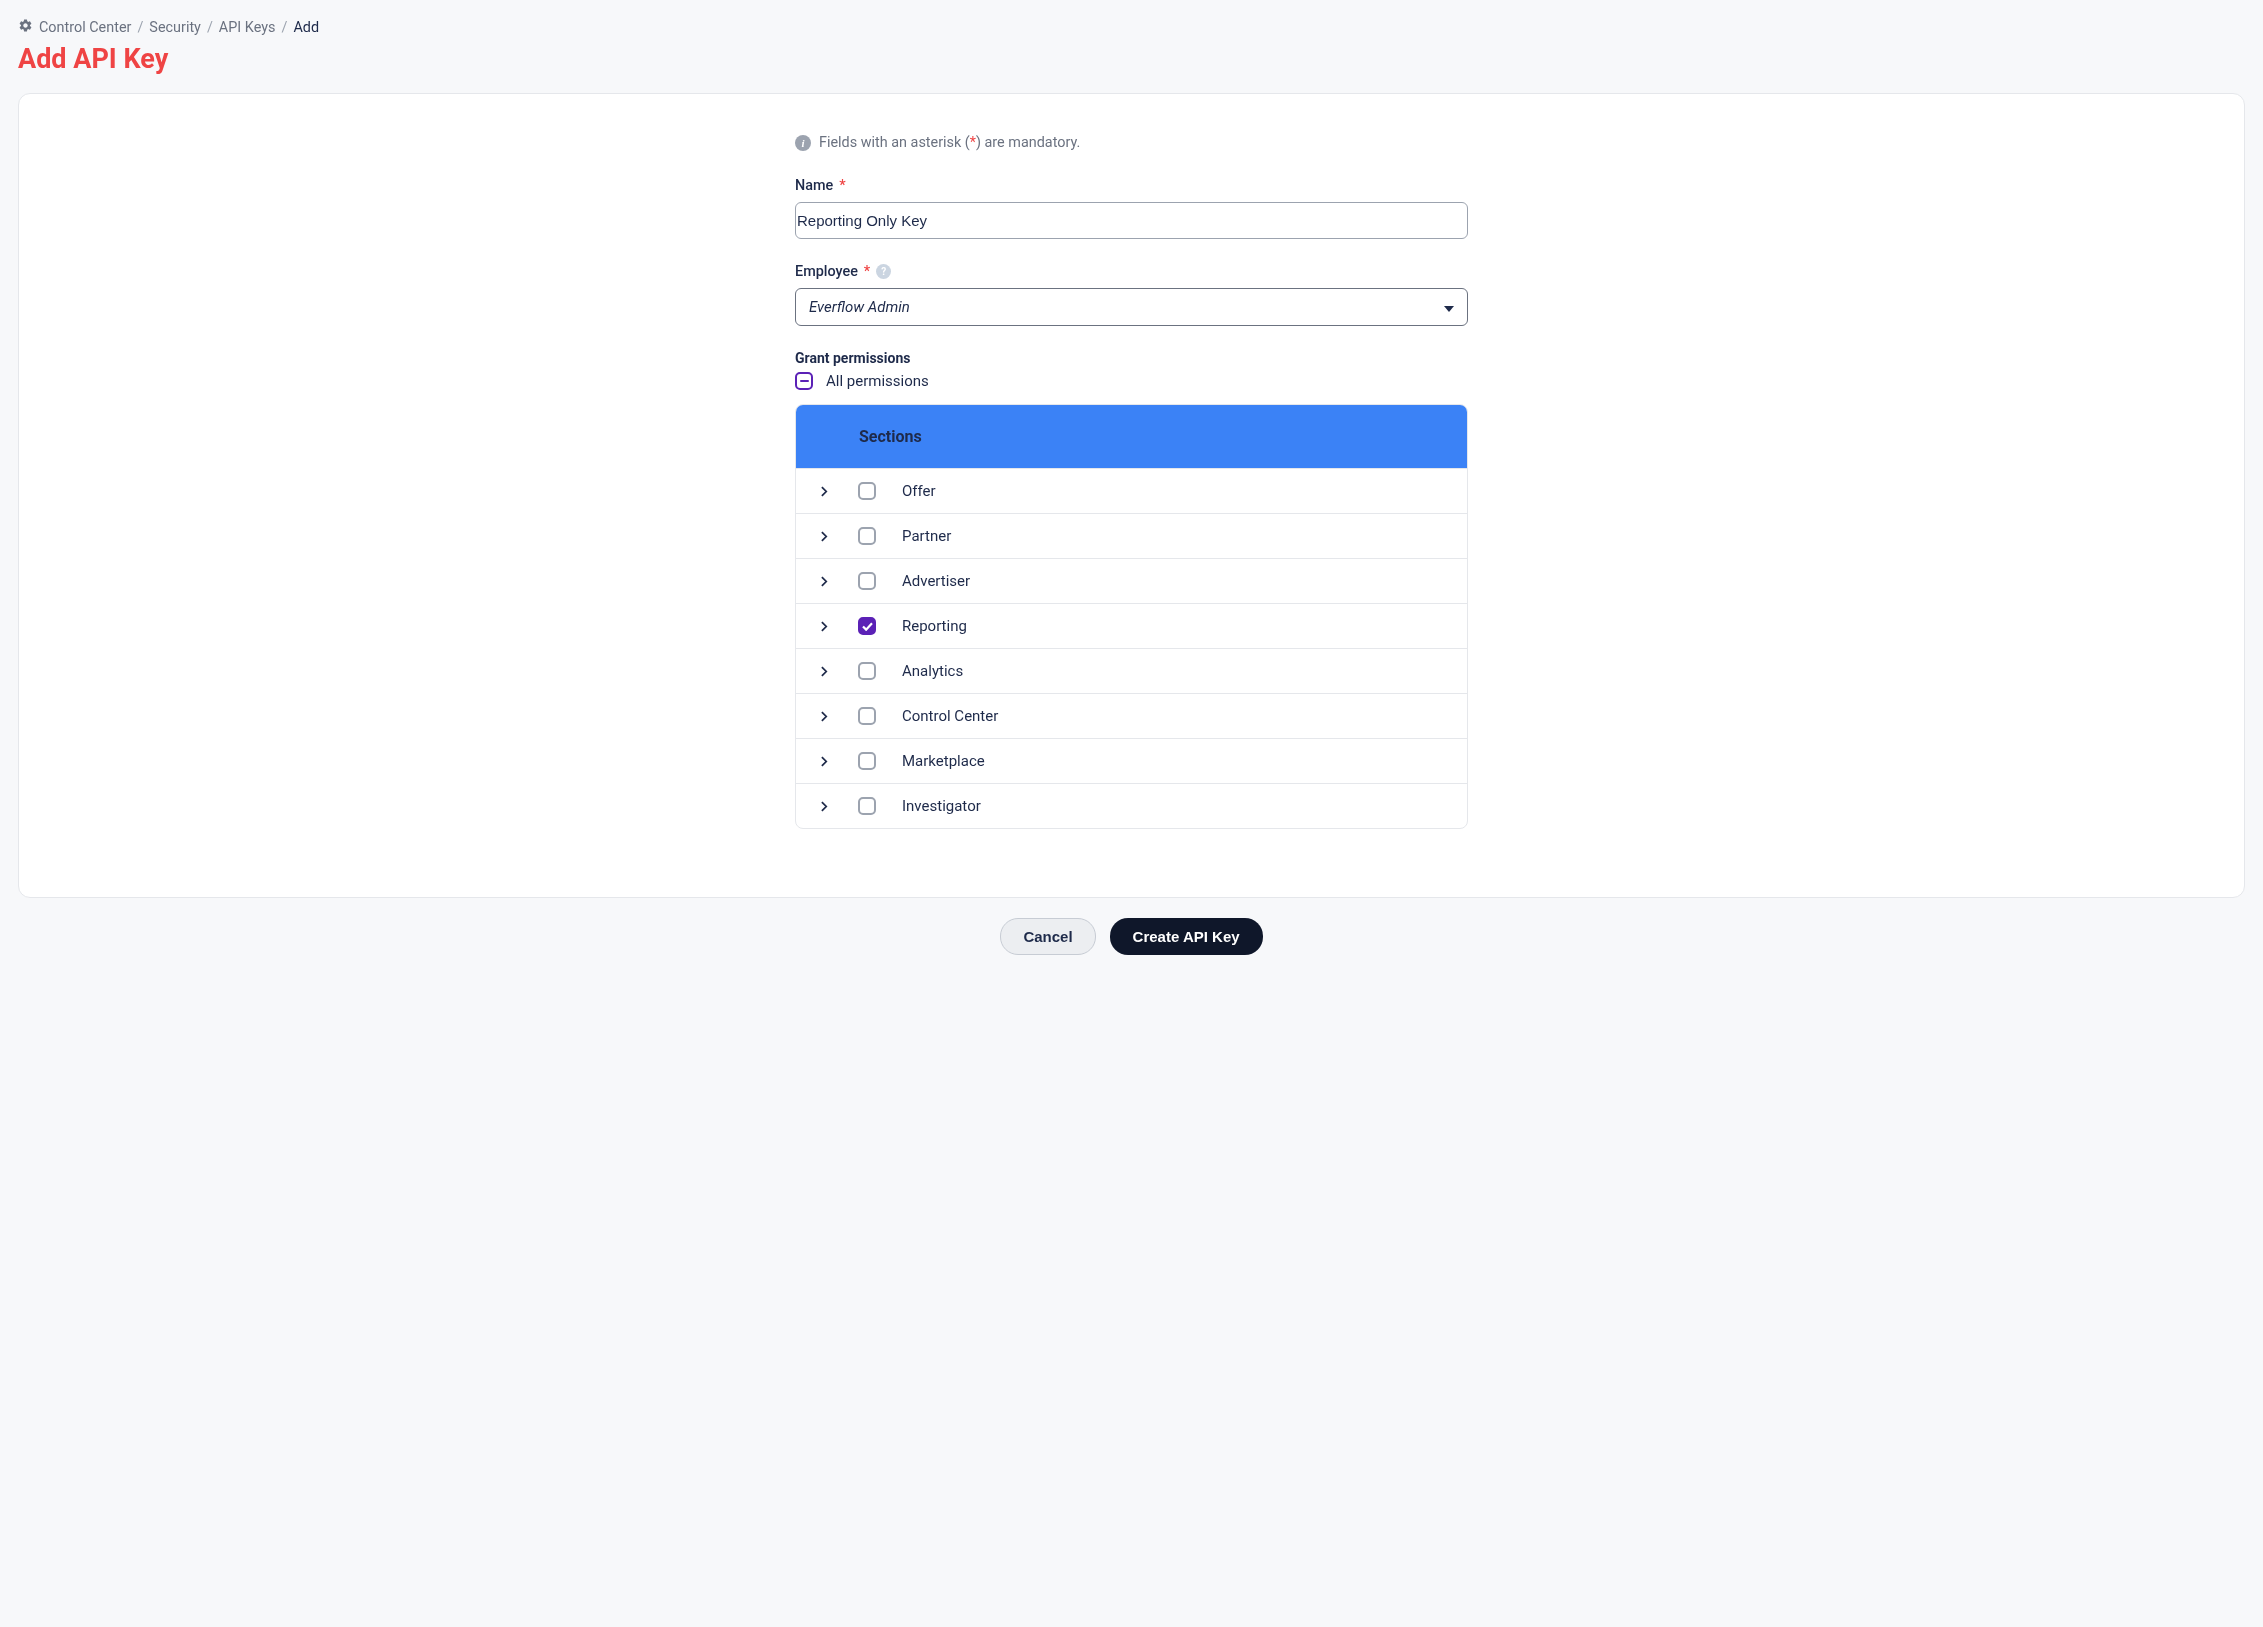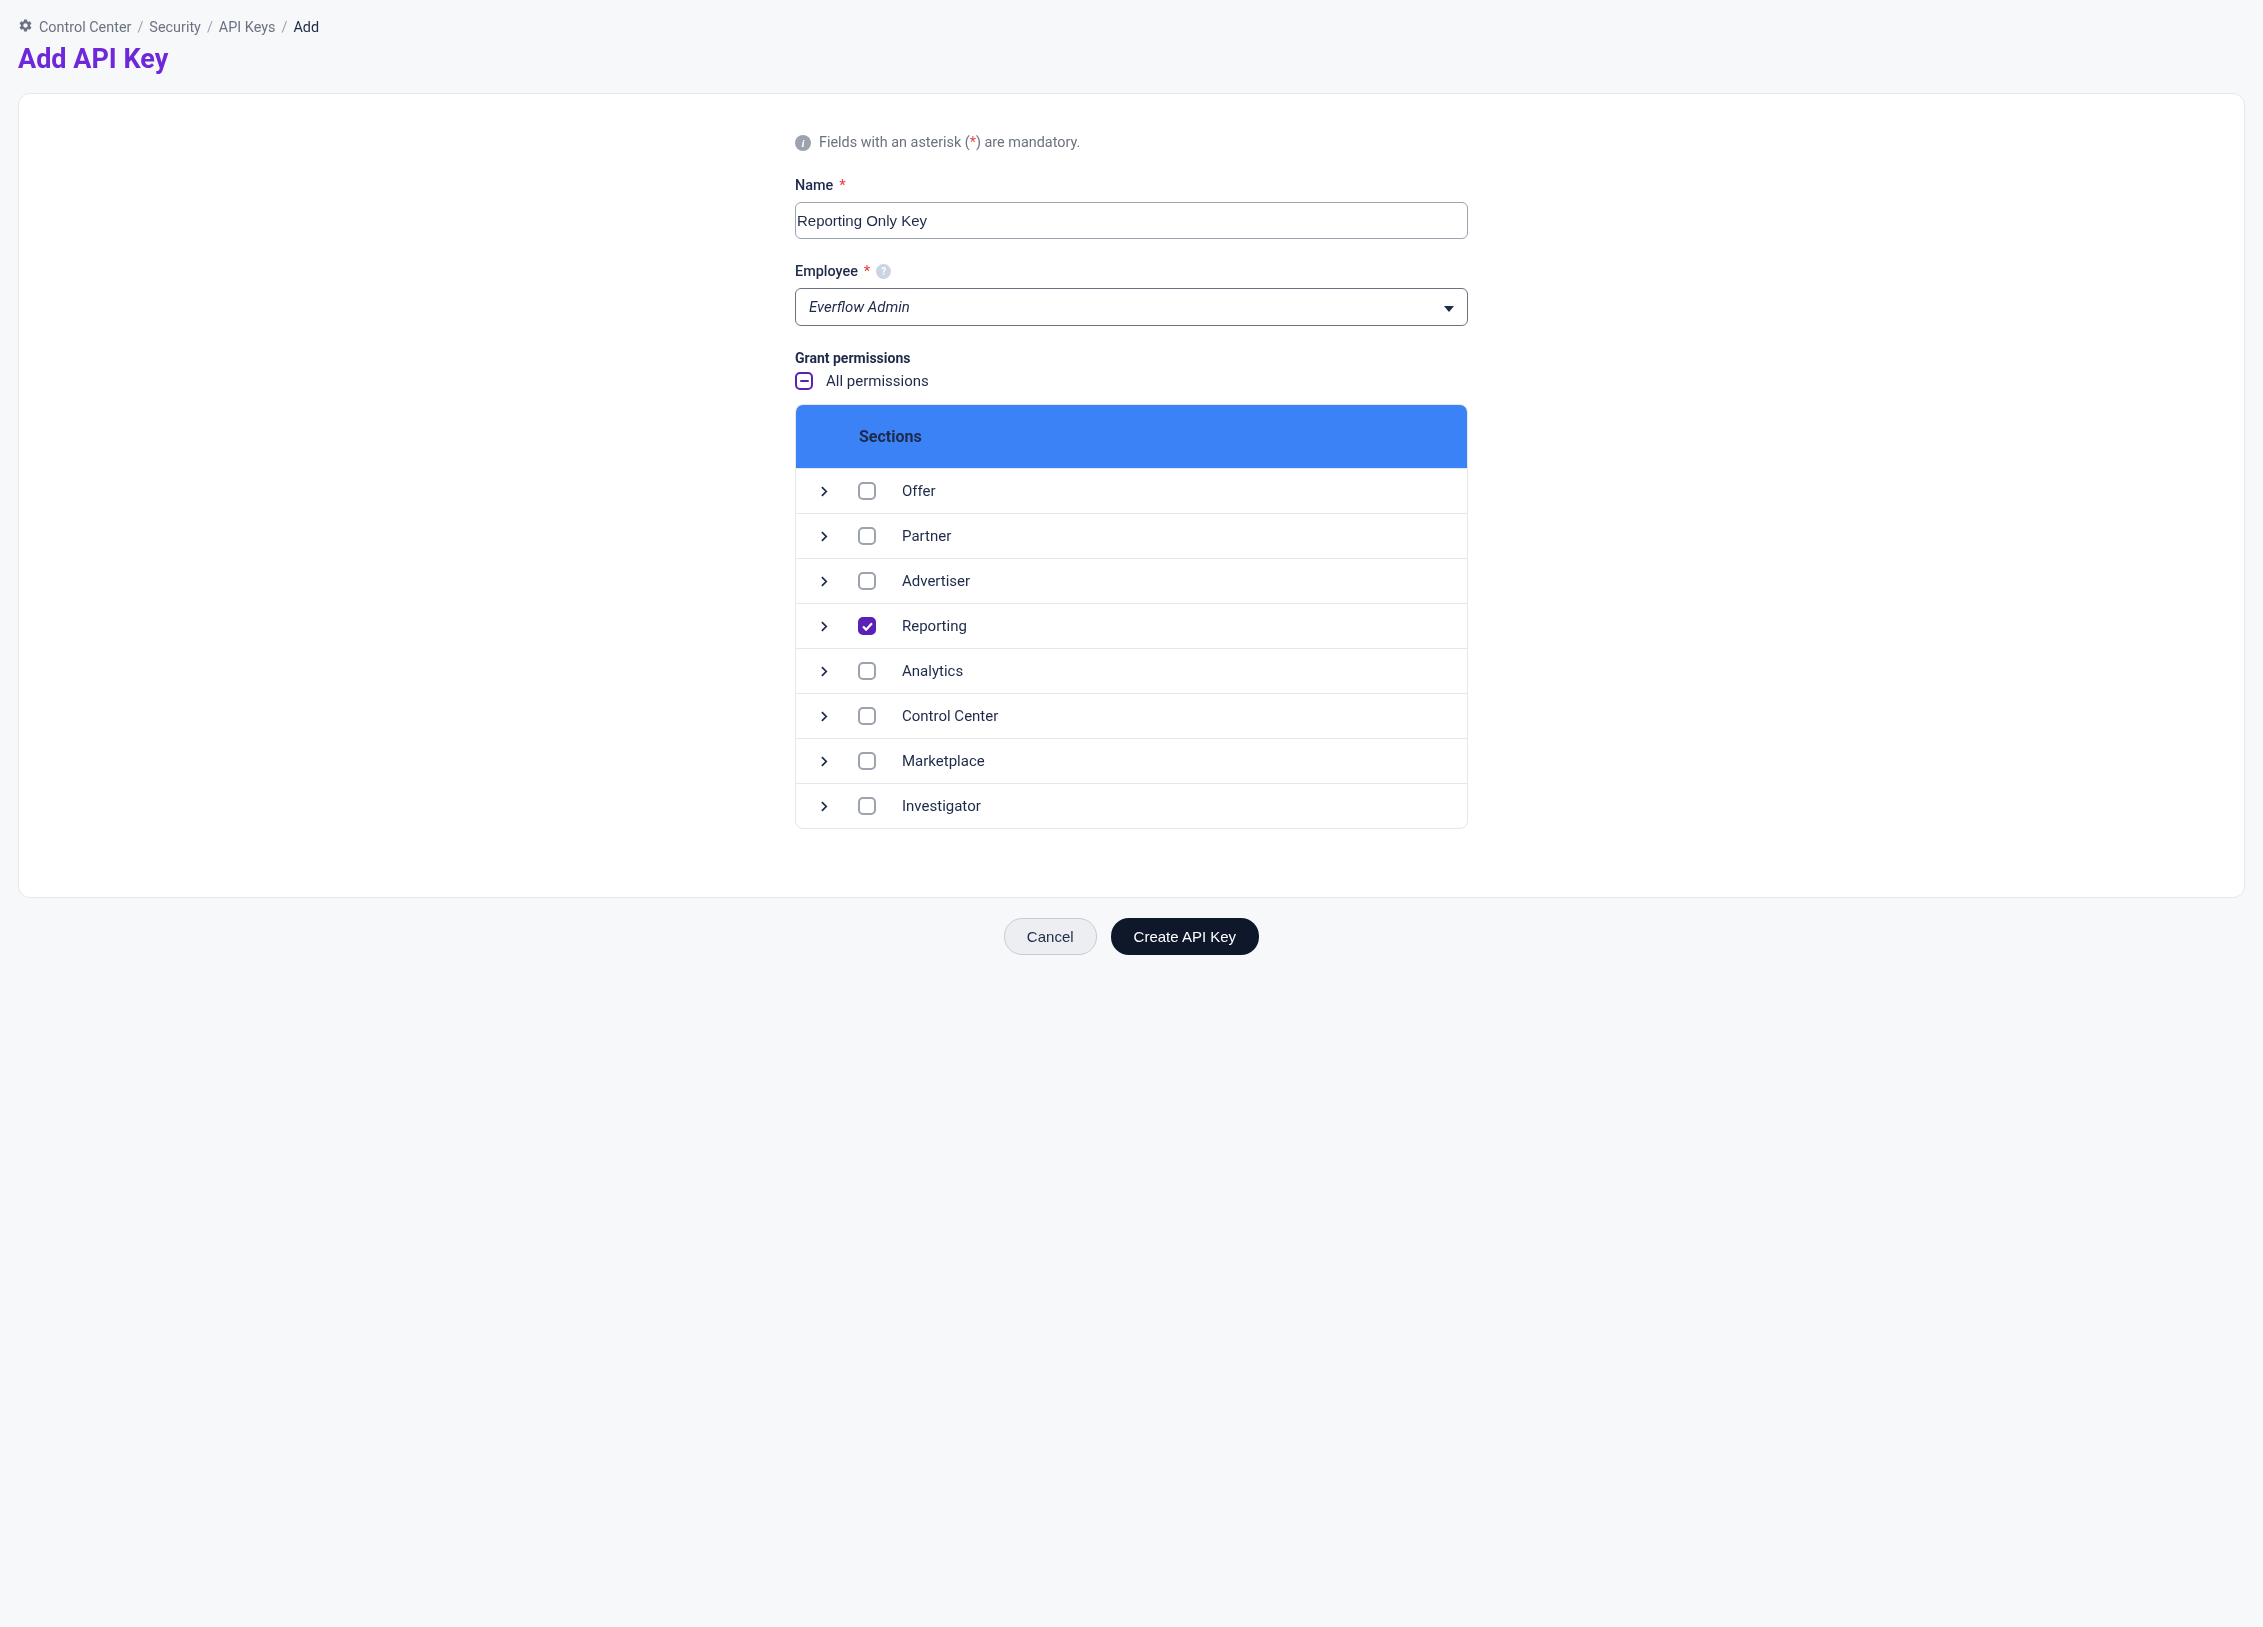--- a/index.html
+++ b/index.html
@@ -33,21 +33,21 @@
       color: #1e2a4a;
     }
     .gear-icon svg {
       width: 15px;
       height: 15px;
       fill: #6b7280;
     }
     h1.page-title {
       font-size: 27px;
       font-weight: 700;
-      color: #6d28d9;
+      color: #ef4444;
       margin-bottom: 18px;
     }
     .card {
       background: #fff;
       border: 1px solid #e5e7eb;
       border-radius: 12px;
       padding: 40px 20px 44px 20px;
     }
     .form-wrap {
       max-width: 673px;
@@ -231,21 +231,21 @@
     .actions {
       display: flex;
       justify-content: center;
       gap: 14px;
       margin-top: 20px;
     }
     .btn {
       padding: 9px 22px;
       border-radius: 18px;
       font-size: 15px;
-      font-weight: 400;
+      font-weight: 700;
       cursor: pointer;
       border: 1px solid transparent;
     }
     .btn-cancel {
       background: #eceef1;
       border-color: #c7ccd4;
       color: #1e2a4a;
     }
     .btn-primary {
       background: #0f172a;

